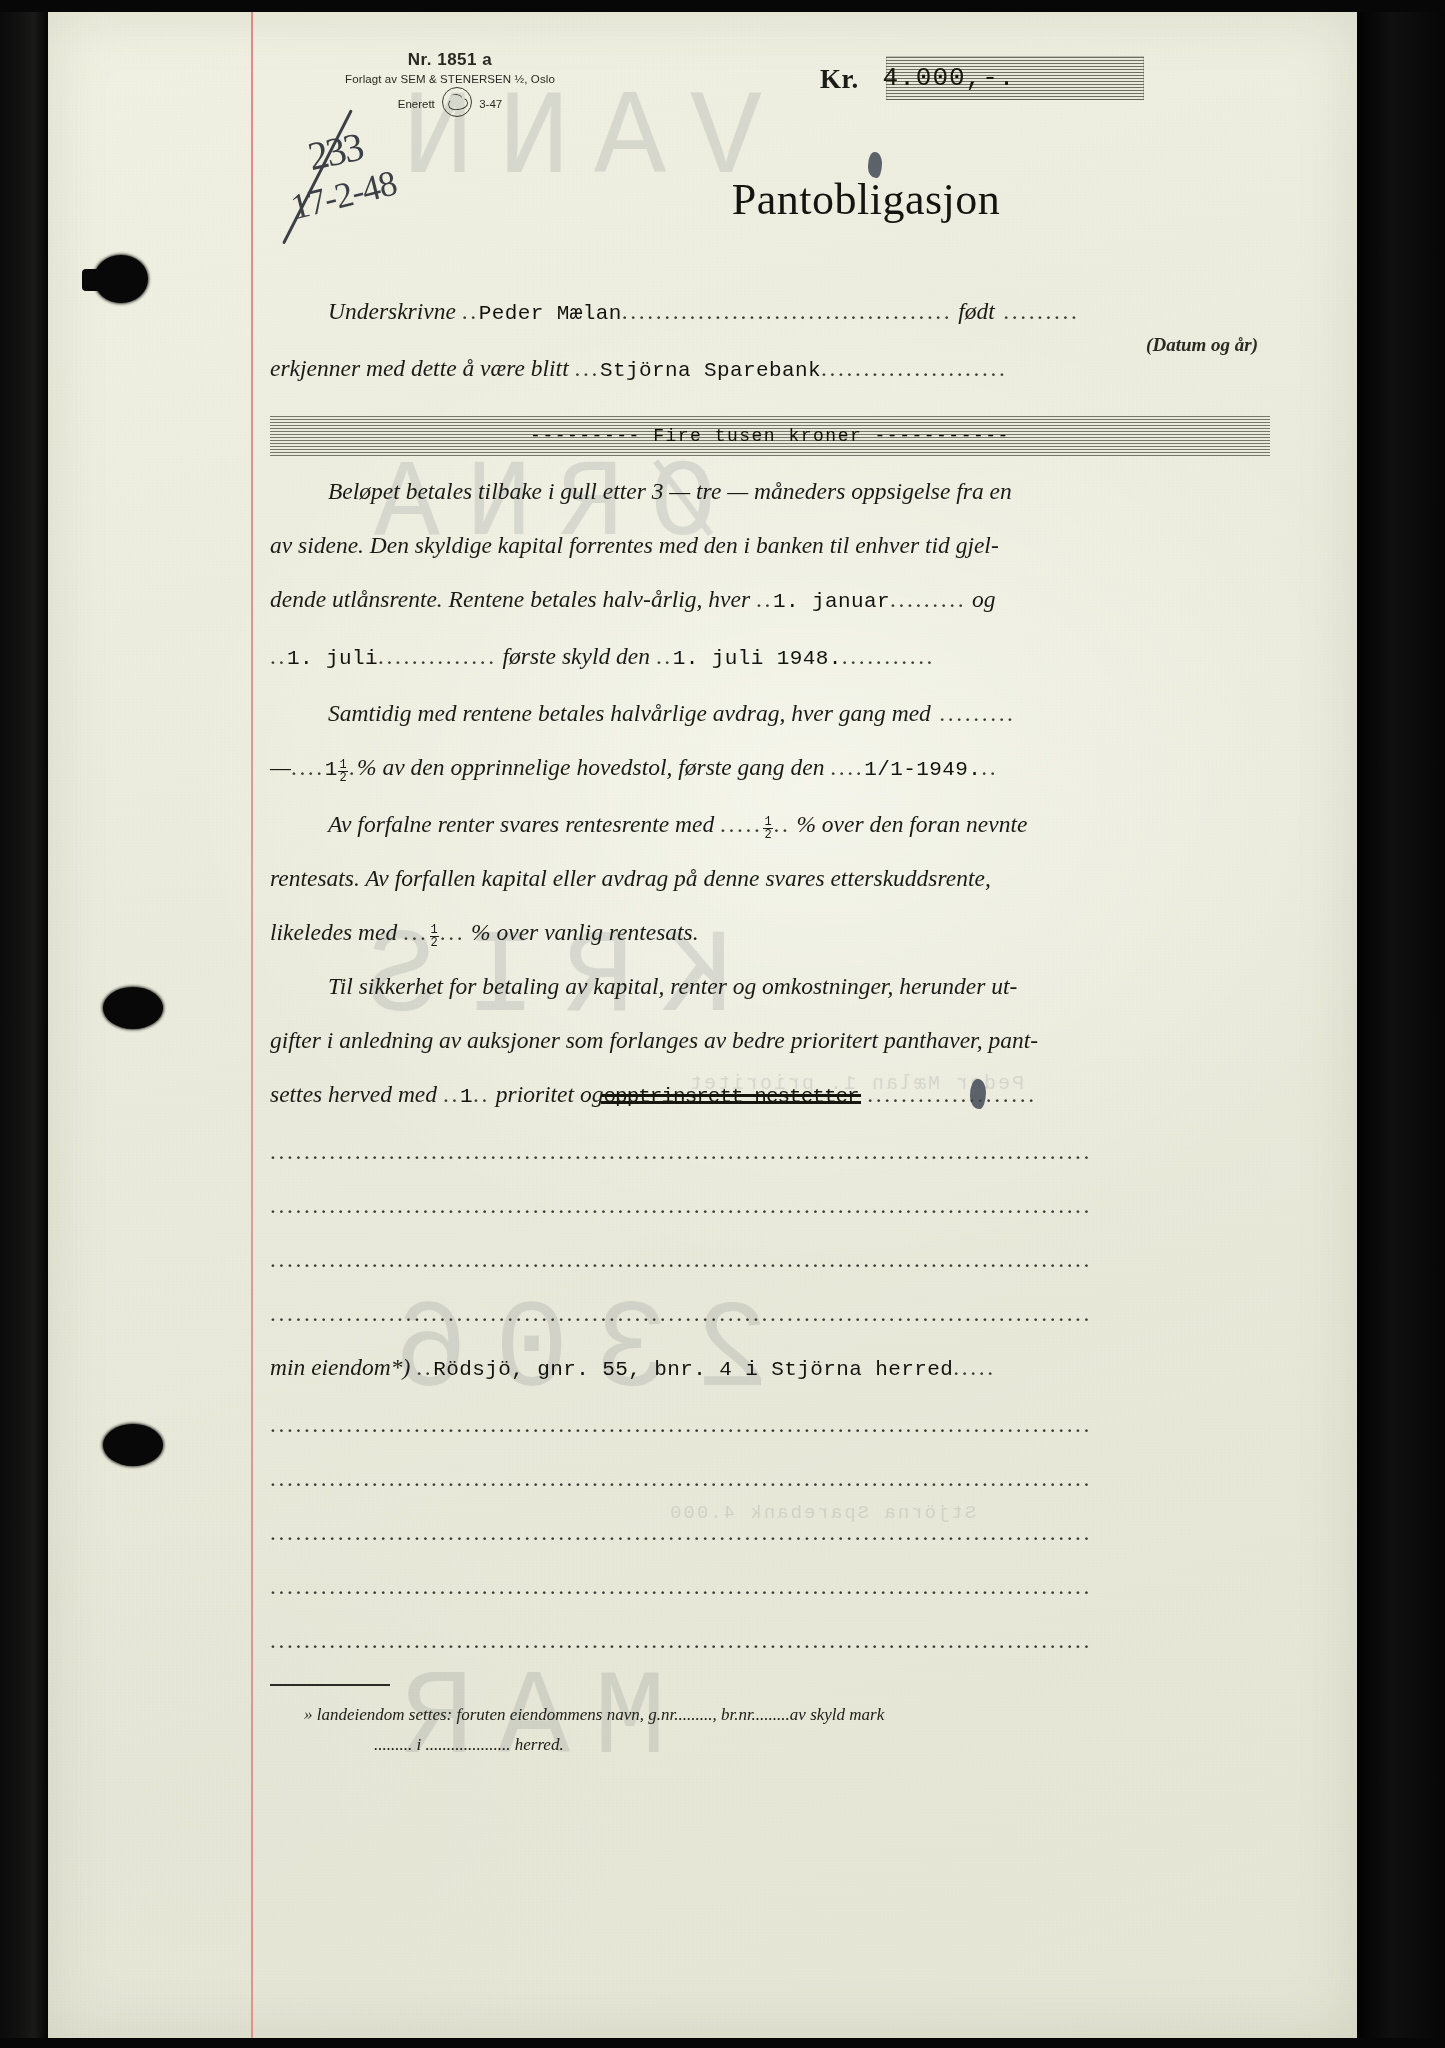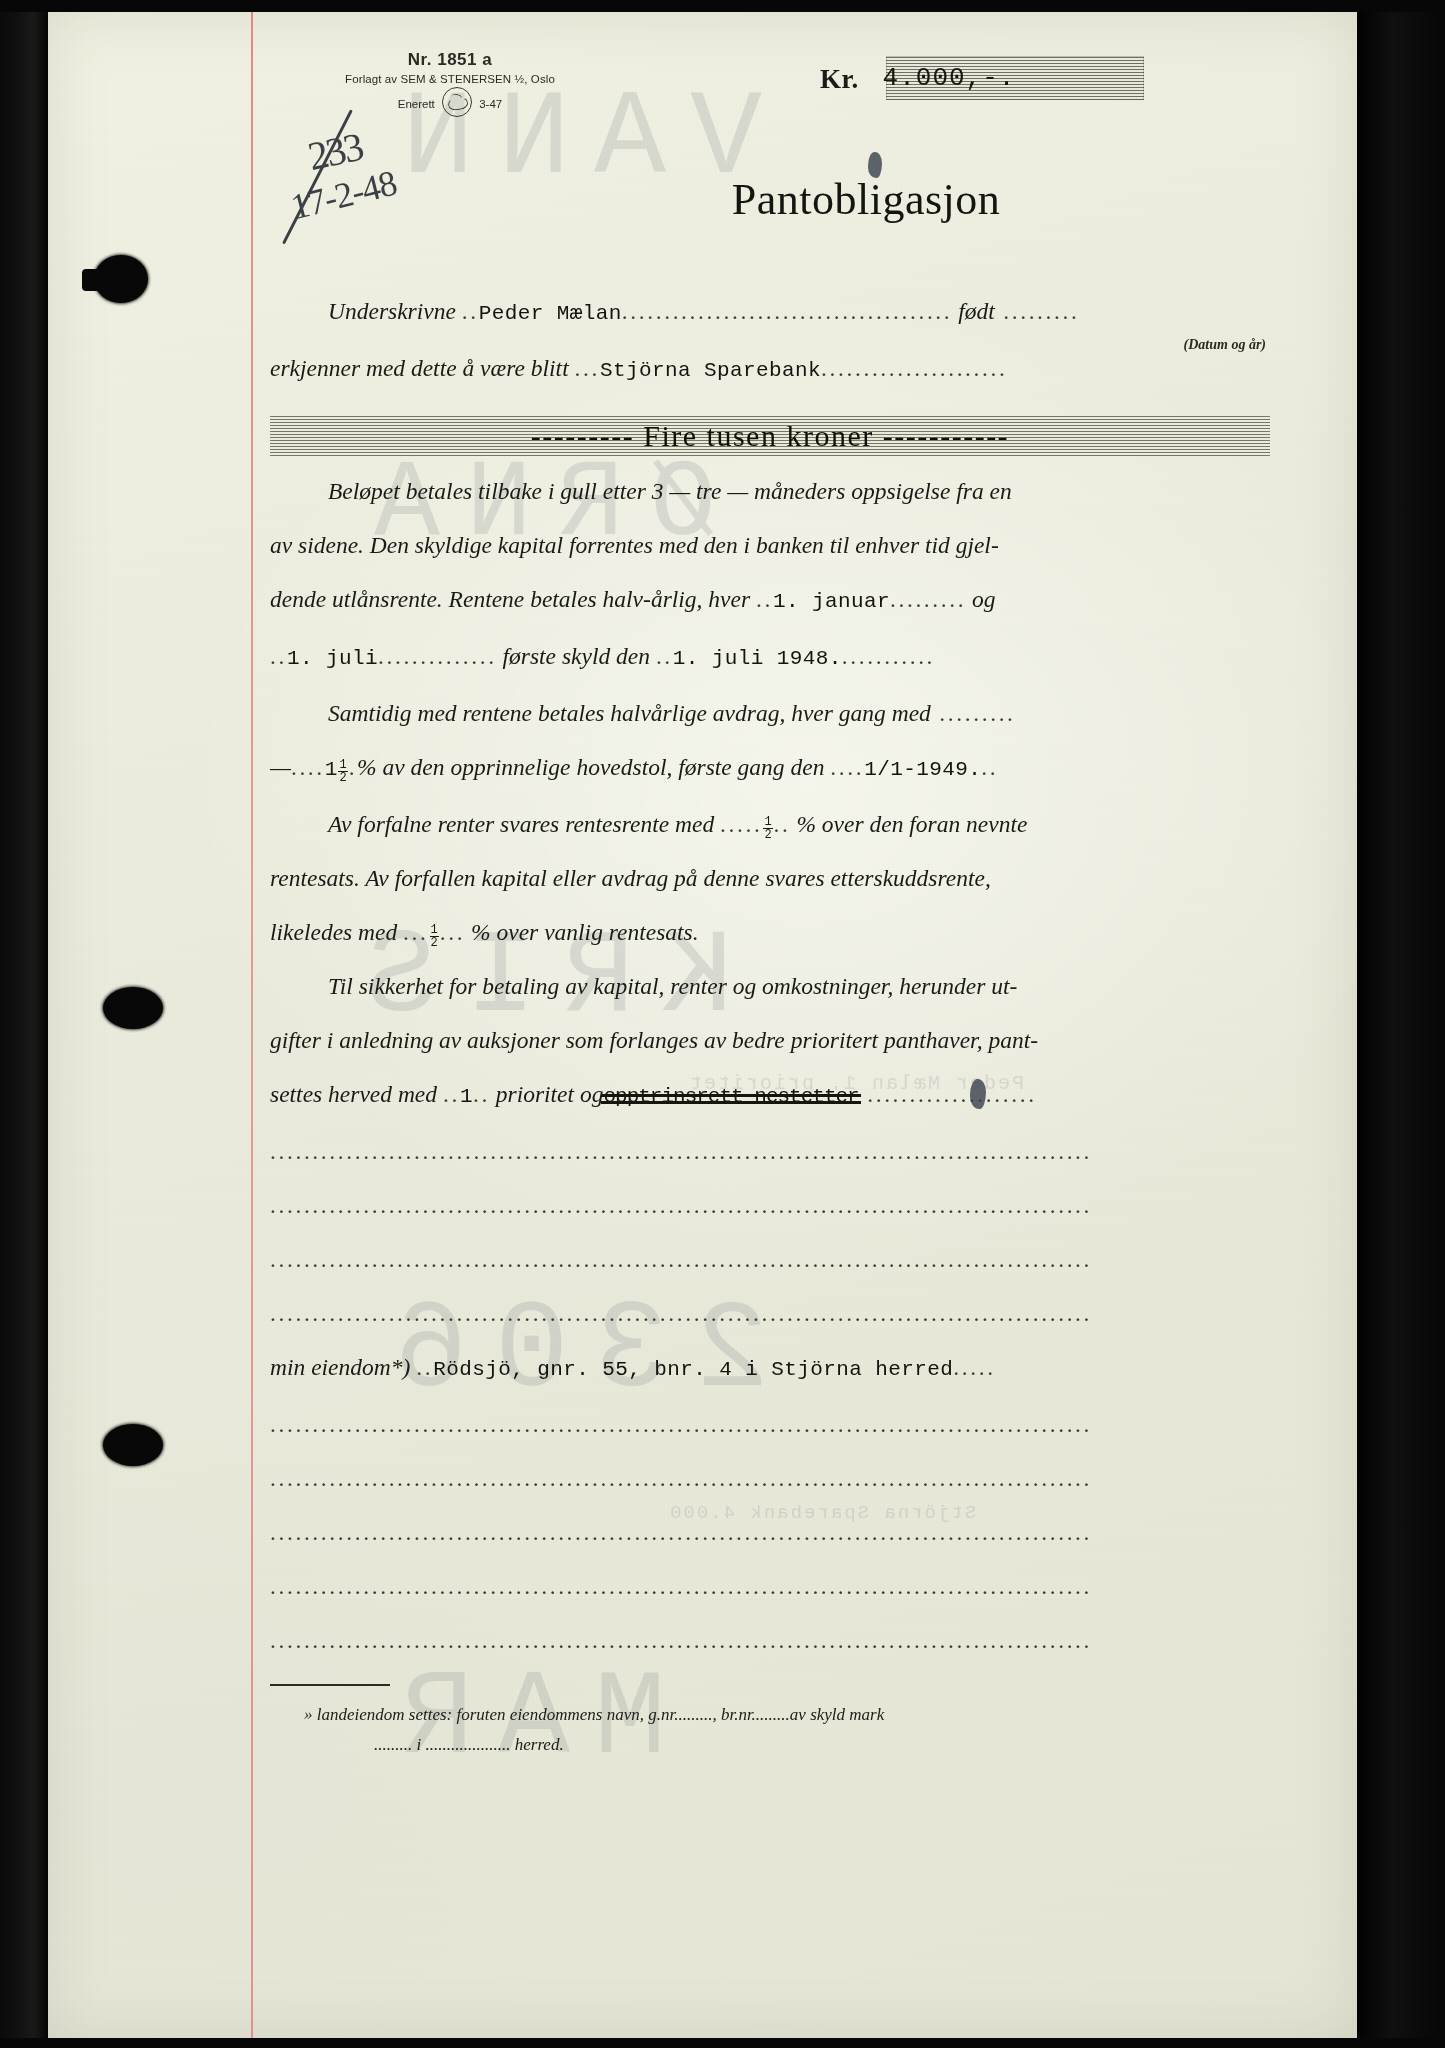--- a/index.html
+++ b/index.html
@@ -85,28 +85,28 @@
      box-sizing:border-box;}
 
   
   .body{position:absolute;left:60px;top:272px;width:1000px;}
   .ln{position:relative;font-style:italic;font-size:23.5px;line-height:54px;color:#1a1a16;
      white-space:nowrap;}
   .ln.indent{padding-left:58px;}
   .tw{font-family:"Liberation Mono",monospace;font-style:normal;font-size:21px;color:#131310;
      letter-spacing:.4px;}
   .dots{letter-spacing:2.6px;color:#3a3a32;font-style:normal;}
-  .sub{position:absolute;right:4px;top:34px;font-size:14px;font-weight:bold;font-style:italic;
+  .sub{position:absolute;right:12px;top:34px;font-size:19px;font-weight:bold;font-style:italic;
      color:#2a2a22;}
   .ul-sum{position:absolute;left:196px;top:40px;width:172px;height:3px;background:#1a1a14;}
 
   .band{position:absolute;left:60px;top:404px;width:1000px;height:40px;
      background:repeating-linear-gradient(0deg,#76766a 0px,#76766a 1px,#e9eada 1px,#e9eada 3px);}
   .band-txt{position:absolute;left:0;top:0;width:1000px;height:56px;line-height:40px;text-align:center;
-     font-family:Liberation Serif, serif;font-size:30px;color:#101008;letter-spacing:1.5px;}
+     font-family:Liberation Mono, monospace;font-size:18px;color:#101008;letter-spacing:1.5px;}
 
   .frac{display:inline-block;font-family:"Liberation Mono",monospace;font-style:normal;
      font-size:12px;line-height:1.02;text-align:center;vertical-align:-6px;margin:0 1px;}
   .frac i{display:block;font-style:normal;border-bottom:1.3px solid #1a1a14;padding:0 1px;}
   .frac b{display:block;font-weight:normal;padding:0 1px;}
   .whole{font-family:"Liberation Mono",monospace;font-style:normal;font-size:21px;}
 
   .strike{position:relative;font-family:"Liberation Mono",monospace;font-style:normal;font-size:21px;
      color:#16160f;letter-spacing:-1px;}
   .strike:before,.strike:after{content:"";position:absolute;left:-2px;right:-2px;height:2.5px;background:#16160f;}

